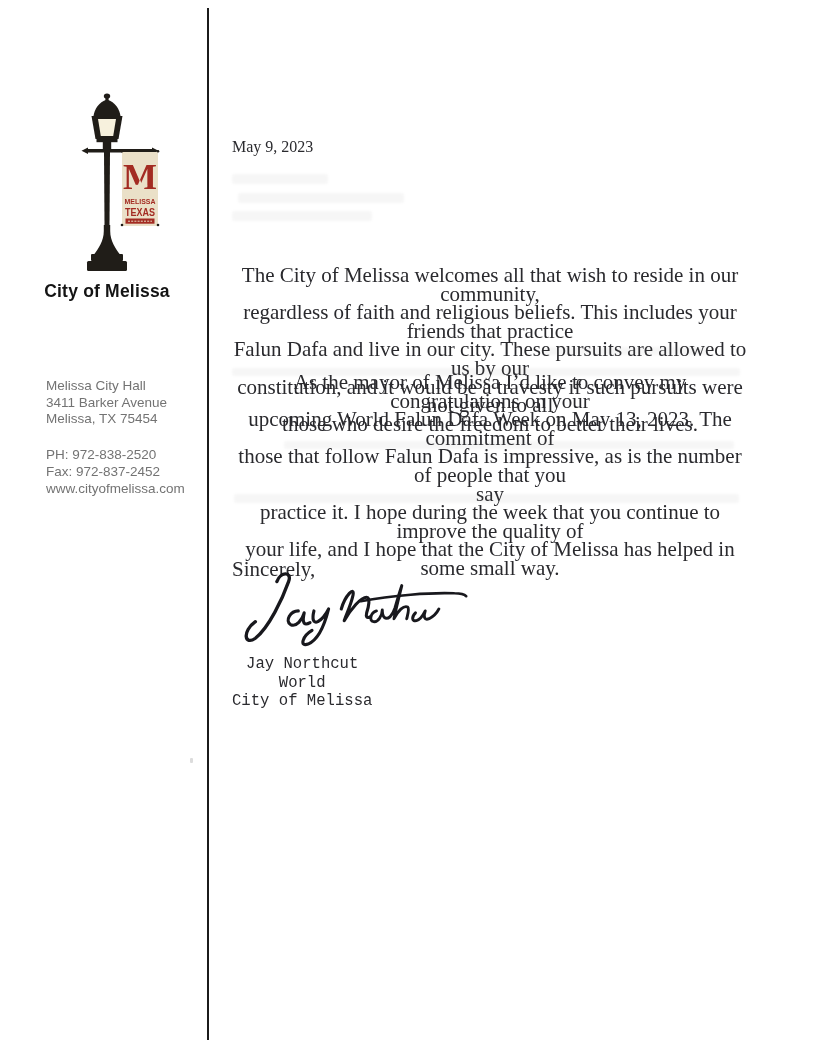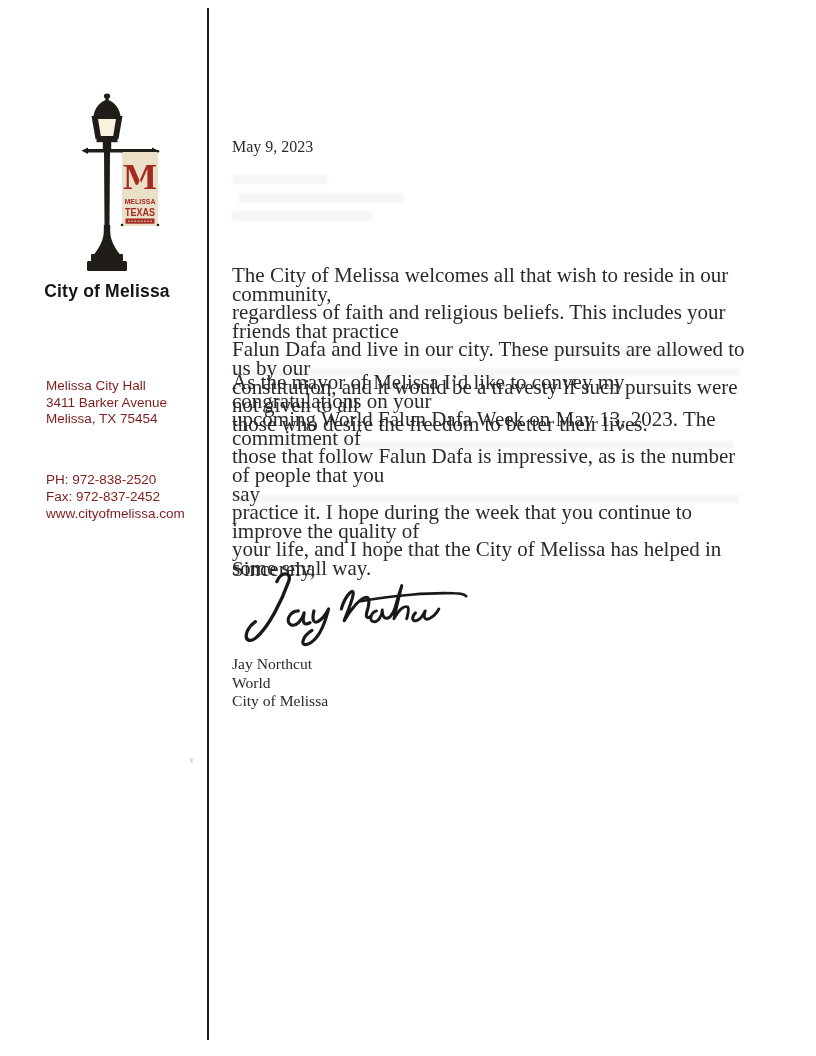--- a/index.html
+++ b/index.html
@@ -14,34 +14,34 @@
   
   .logo-svg{position:absolute;left:78px;top:92px;width:100px;height:182px;}
   .office-titles{
     position:absolute;left:0;top:281px;width:214px;text-align:center;
     font-family:"Liberation Sans",sans-serif;font-weight:bold;
     font-size:17.5px;line-height:21px;color:#141414;letter-spacing:.2px;
   }
   .addr{
     position:absolute;left:46px;top:361px;
     font-family:"Liberation Sans",sans-serif;font-size:13.5px;line-height:16.8px;
-    color:#7f1d1d;white-space:pre-line;
+    color:#737373;white-space:pre-line;
   }
-  .addr .contact{margin-top:27px;}
+  .addr .contact{margin-top:2px;}
 
   
   .letter{position:absolute;left:232px;top:0;width:516px;}
-  .letter > div{position:absolute;}
+  .letter > div{position:absolute;text-align:center;}
   .date{top:138px;left:0;font-size:16px;}
   .para{font-size:21px;line-height:18.6px;white-space:pre-line;width:516px;}
   .p1{top:266px;left:0;}
   .p2{top:373px;left:0;}
   .closing{top:557px;left:0;font-size:21px;}
   .sig-wrap{top:566px;left:2px;width:238px;height:82px;}
-  .signer{top:655px;left:0;font-size:15.6px;line-height:18.6px;}
+  .signer{top:655px;left:0;font-size:15.6px;line-height:18.6px;font-family:Liberation Mono, monospace;}
 
   
   .ghost{background:#8a8a8a;opacity:.07;border-radius:2px;filter:blur(1px);}
   .r1{top:174px;left:0;width:96px;height:10px;}
   .r2{top:193px;left:6px;width:166px;height:10px;}
   .r3{top:211px;left:0;width:140px;height:10px;}
   .smudge-a{top:347px;left:310px;width:168px;height:8px;}
   .ghostline-a{top:368px;left:0;width:508px;height:8px;}
   .smudge-b{top:441px;left:52px;width:450px;height:8px;}
   .ghostline-b{top:494px;left:2px;width:505px;height:9px;}

